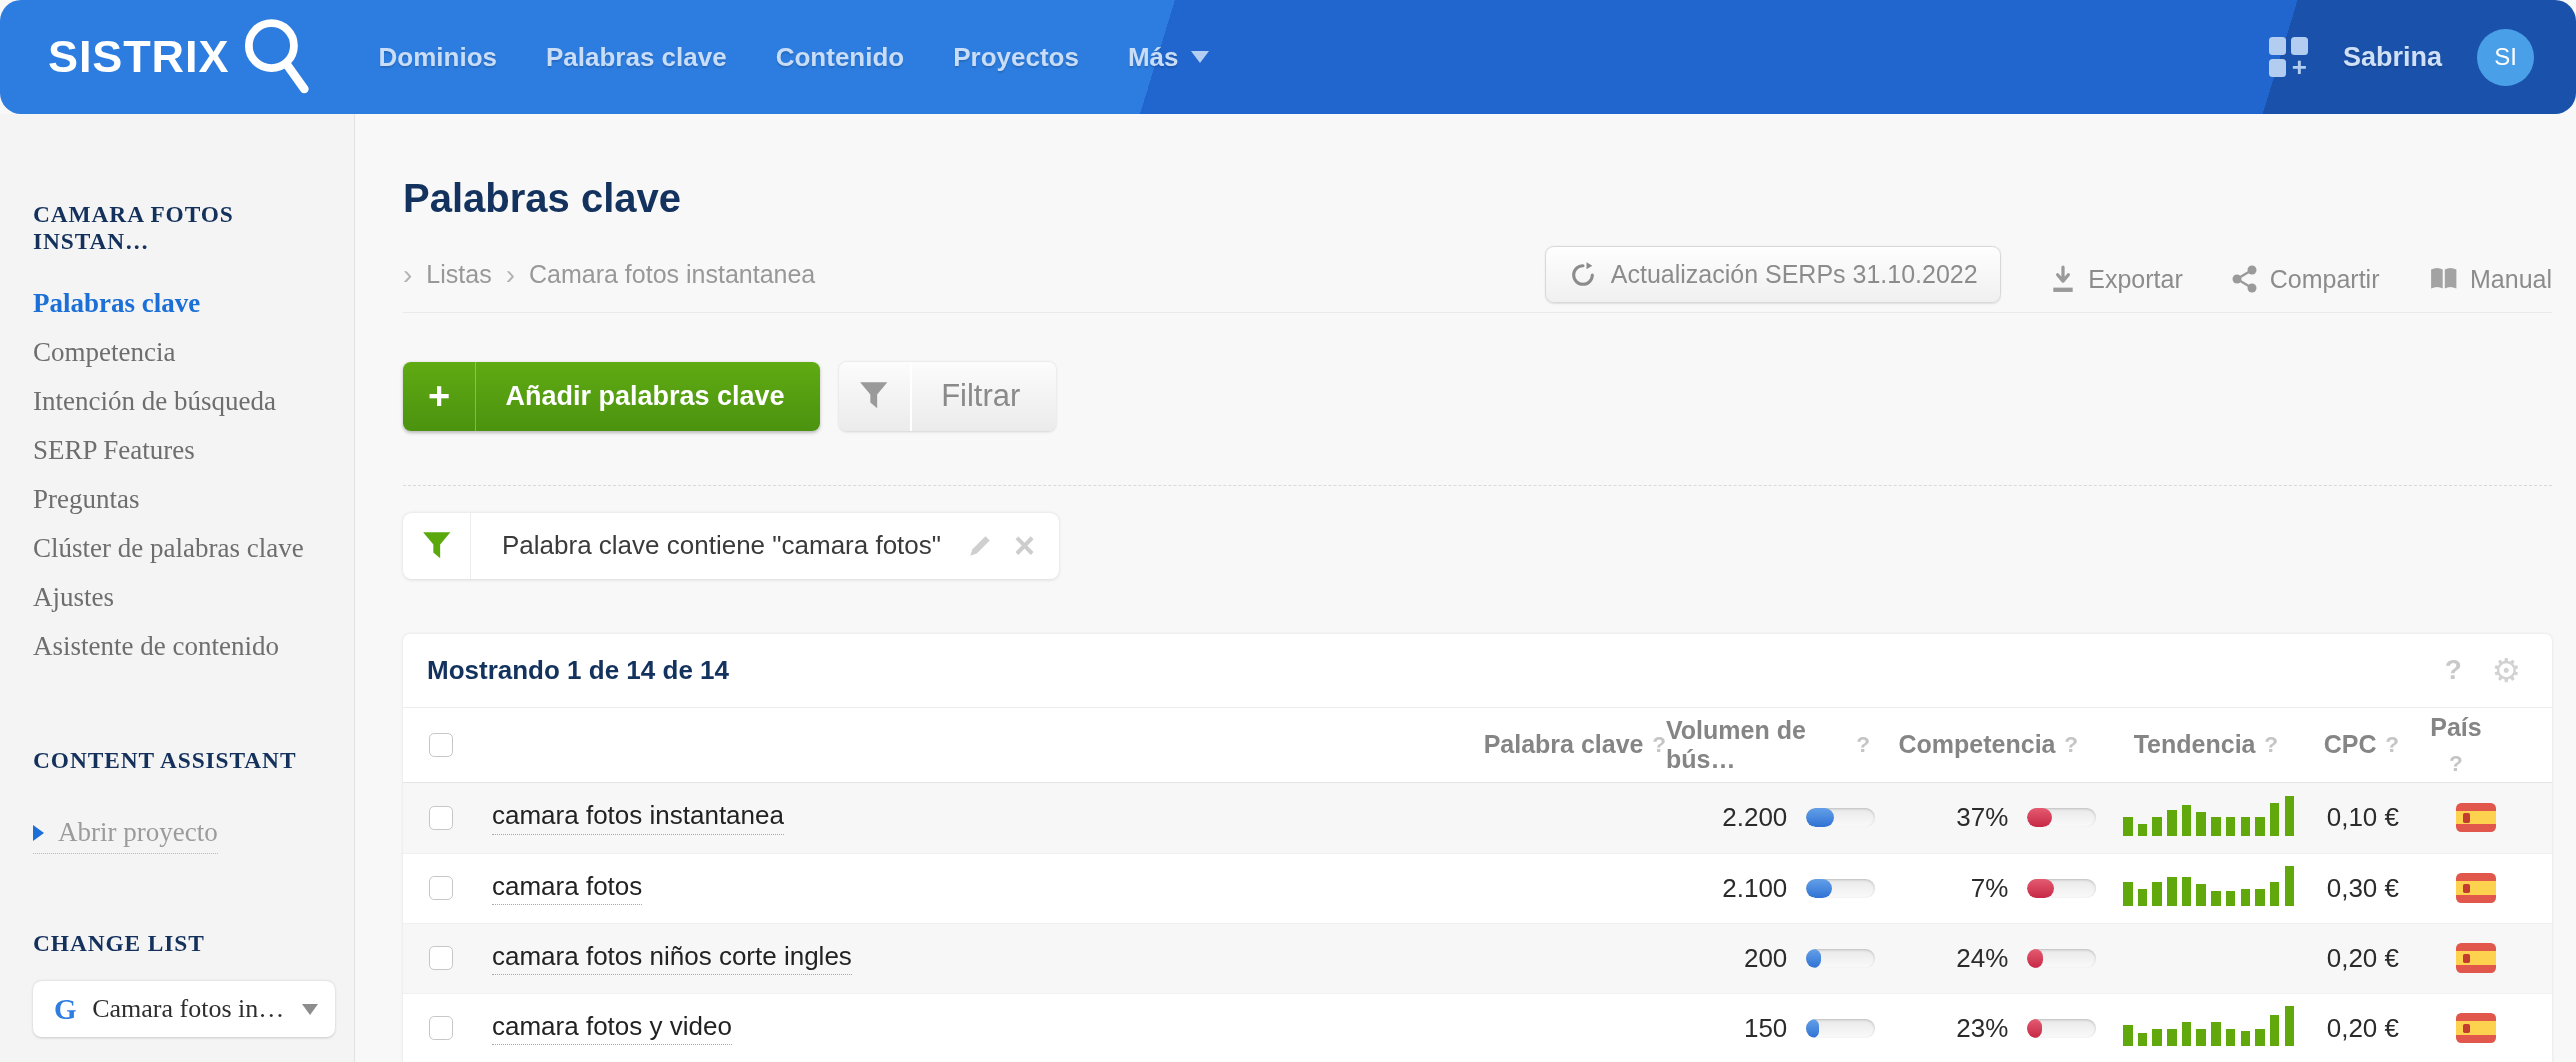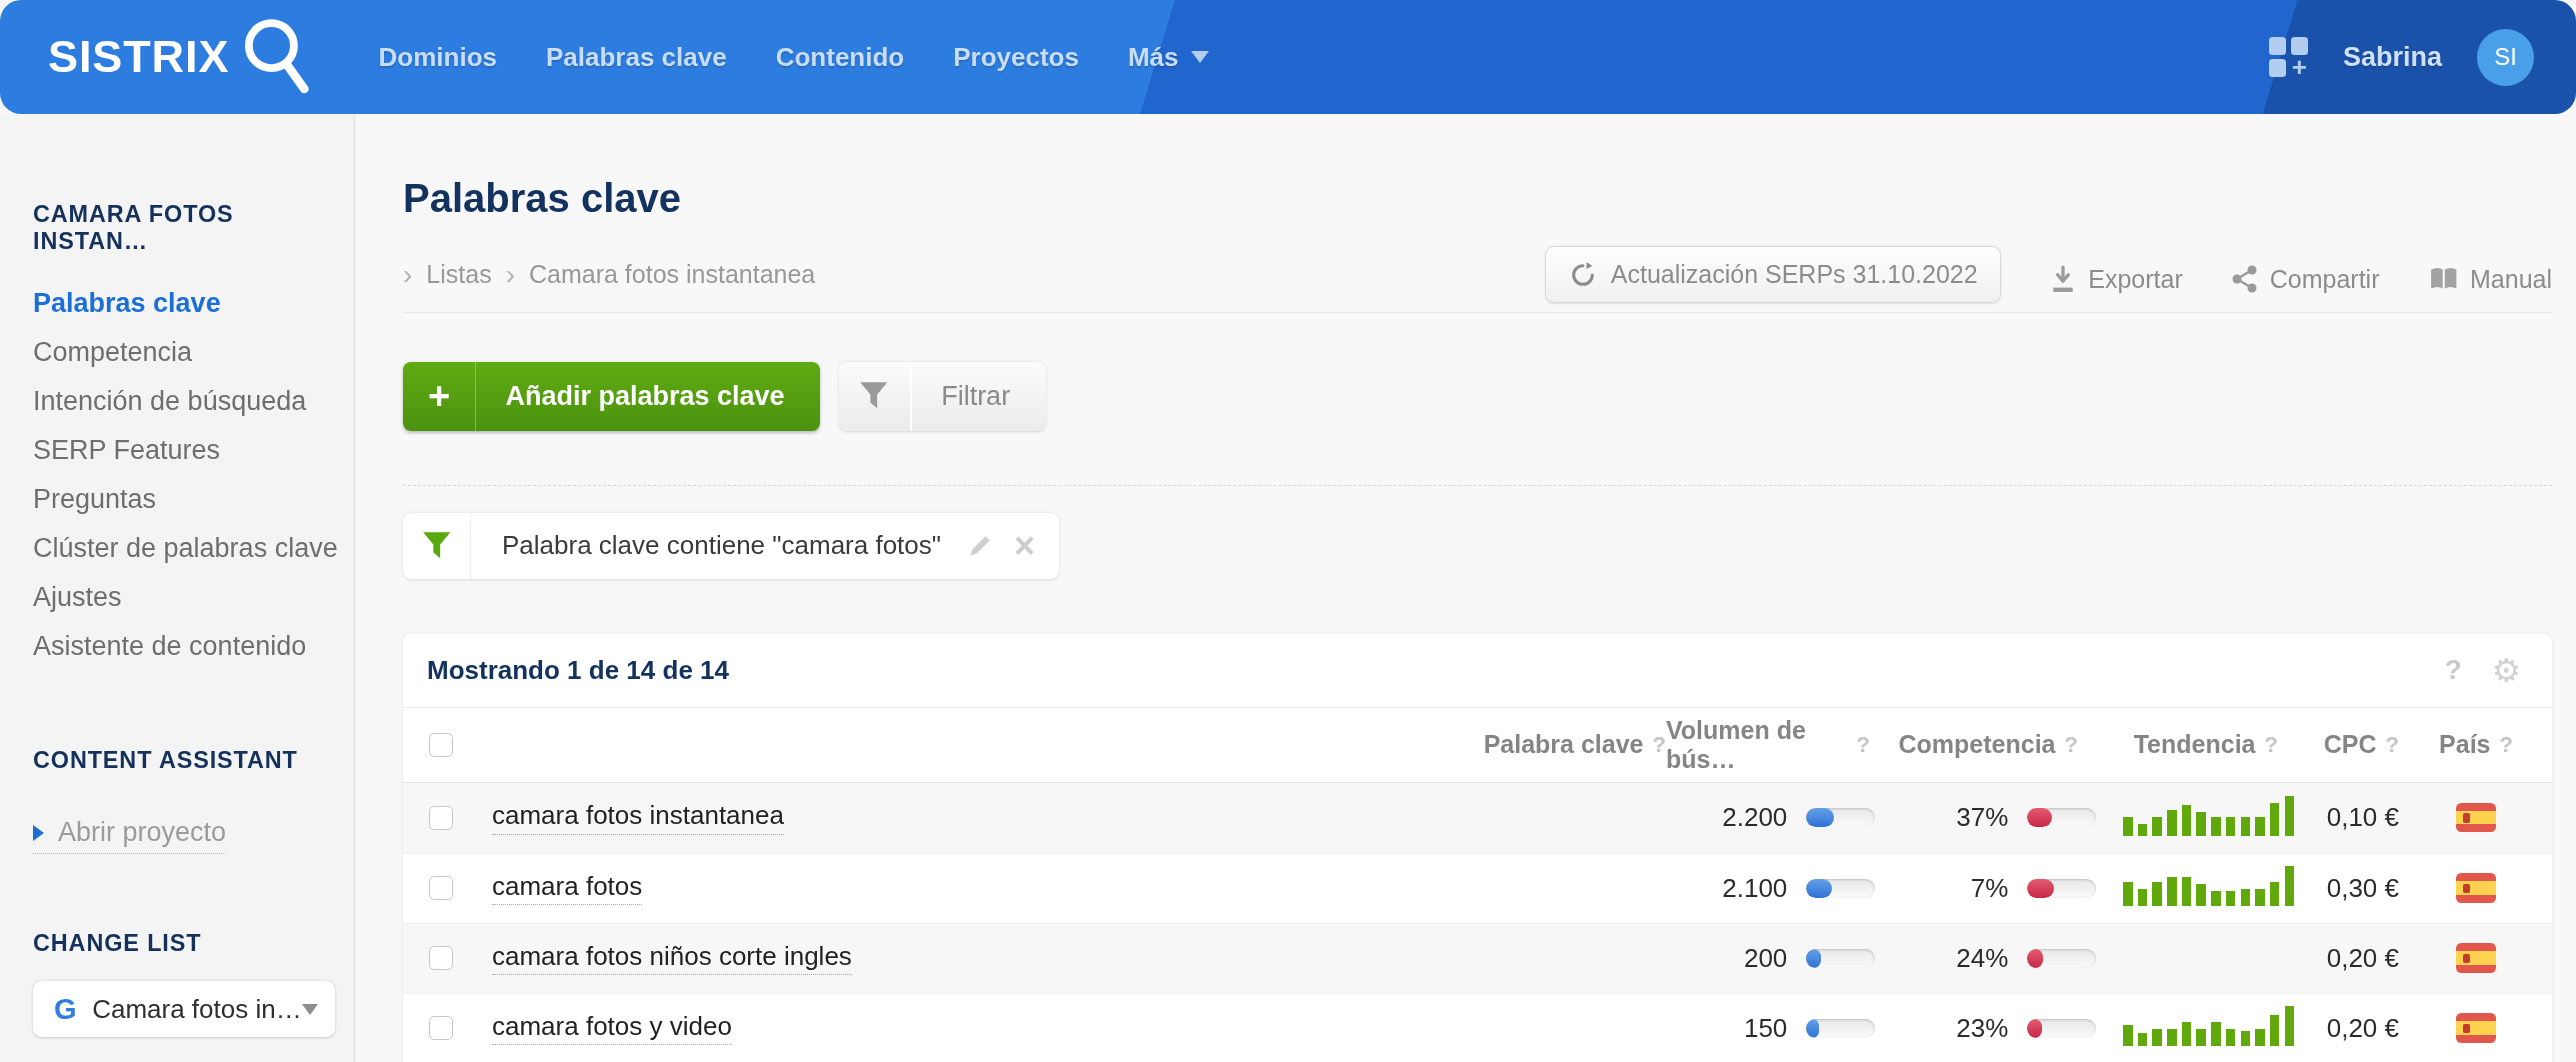--- a/index.html
+++ b/index.html
@@ -20,21 +20,21 @@
   .caret { width:0; height:0; border-left:9.5px solid transparent; border-right:9.5px solid transparent; border-top:12px solid #b3cef2; display:inline-block; }
   .nav-right { margin-left:auto; display:flex; align-items:center; gap:35px; }
   .apps-icon { display:grid; grid-template-columns:17.4px 17.4px; grid-template-rows:17.4px 17.4px; gap:4.3px; }
   .apps-icon span { background:#b3cdf0; border-radius:3.5px; }
   .apps-icon .plus { background:none; color:#b3cdf0; font-size:26px; font-weight:bold; line-height:17.4px; text-align:center; }
   .user-name { color:#cfe0f7; font-size:27px; font-weight:bold; text-shadow:0 1.7px 1.7px rgba(0,0,0,0.15); }
   .avatar { width:57px; height:57px; border-radius:50%; background:#49a0e8; color:#fff; font-size:24px; display:flex; align-items:center; justify-content:center; }
 
   
   .layout { display:flex; height:949px; }
-  .sidebar { width:355px; background:#f4f4f5; border-right:1.7px solid #e1e1e1; padding:87px 0 0 33px; flex-shrink:0; }
+  .sidebar { width:355px; background:#f4f4f5; border-right:1.7px solid #e1e1e1; padding:87px 0 0 33px; flex-shrink:0;font-family:Liberation Serif, serif; }
   .main { flex:1; padding:0 24px 0 48px; }
 
   
   .side-title { color:#14315c; font-size:23.4px; font-weight:bold; letter-spacing:0.9px; margin-bottom:24px; }
   .side-item { font-size:27px; color:#6e6e6e; line-height:49px; cursor:pointer; white-space:nowrap; }
   .side-item.active { color:#1b6fd6; font-weight:bold; }
   .side-block { margin-top:76px; }
   .open-project { display:inline-flex; align-items:center; gap:14px; margin-top:19px; padding-bottom:5.2px; border-bottom:1.7px dotted #b9b9b9; cursor:pointer; }
   .open-project .tri { width:0; height:0; border-top:8.7px solid transparent; border-bottom:8.7px solid transparent; border-left:11.3px solid #1b6fd6; }
   .open-project .lbl { font-size:27px; color:#9b9b9b; }
@@ -56,21 +56,21 @@
   .hr { border-top:1.7px solid #e9e9e9; margin-top:8.7px; }
   .hr-dashed { border-top:1.7px dashed #d9d9d9; margin-top:54px; }
 
   
   .toolbar { margin-top:49px; display:flex; gap:19px; height:69px; }
   .btn-add { display:flex; align-items:center; background:linear-gradient(#60aa13,#4b930f); border-radius:7.8px; box-shadow:0 1.7px 3.5px rgba(0,0,0,0.25); color:#fff; cursor:pointer; }
   .btn-add .plus-cell { width:73px; text-align:center; font-size:38px; font-weight:bold; line-height:69px; border-right:1.7px solid rgba(255,255,255,0.30); }
   .btn-add .lbl { padding:0 35px 0 29.5px; font-size:27px; font-weight:bold; }
   .btn-filter { display:flex; align-items:center; background:linear-gradient(#fcfcfc,#ebebeb); border-radius:7.8px; box-shadow:0 0.9px 2.6px rgba(0,0,0,0.15); cursor:pointer; }
   .btn-filter .icon-cell { width:73px; display:flex; align-items:center; justify-content:center; border-right:2.6px solid #fff; align-self:stretch; }
-  .btn-filter .lbl { padding:0 36px 0 29.5px; font-size:27px; color:#8a8a8a; }
+  .btn-filter .lbl { padding:0 36px 0 29.5px; font-size:31px; color:#8a8a8a; }
 
   
   .chip-row { margin-top:27px; }
   .chip { display:inline-flex; align-items:center; height:66px; background:#fff; border-radius:8.7px; box-shadow:0 0.9px 3.5px rgba(0,0,0,0.12); }
   .chip .icon-cell { width:68px; display:flex; align-items:center; justify-content:center; border-right:1.7px solid #ededed; align-self:stretch; }
   .chip .txt { padding:0 26px 0 31px; font-size:26px; color:#3a3a3a; }
   .chip .edit { margin-right:21px; cursor:pointer; display:flex; }
   .chip .close { margin-right:24px; color:#cdcdcd; font-size:36px; font-weight:bold; line-height:1; cursor:pointer; }
 
   
@@ -98,21 +98,21 @@
   .c-compbar { width:100px; padding-left:9.5px; }
   .c-trend { width:191px; padding-left:6px; display:flex; align-items:flex-end; gap:5.2px; padding-bottom:16.5px; }
   .c-cpc { width:91px; justify-content:flex-end; font-size:26px; color:#2b2b2b; }
   .c-pais { width:153px; justify-content:center; }
 
   .th-kw { flex:1; padding-left:7px; }
   .th-vol { width:247px; justify-content:flex-end; padding-right:43px; }
   .th-comp { width:204px; justify-content:flex-end; padding-right:39px; }
   .th-trend { width:191px; justify-content:flex-end; padding-right:30px; }
   .th-cpc { width:91px; justify-content:flex-end; }
-  .th-pais { width:153px; justify-content:flex-end; padding-right:39px; }
+  .th-pais { width:153px; justify-content:center; padding-right:39px;flex-direction:column; }
 
   .checkbox { width:24px; height:24px; border:1.7px solid #c6c6c6; border-radius:5.2px; background:#fff; display:inline-block; cursor:pointer; }
   .kw-link { font-size:26px; color:#222; border-bottom:1.7px dotted #a9a9a9; padding-bottom:2.6px; cursor:pointer; }
   .num { font-size:26px; color:#2b2b2b; }
   .minibar { width:69px; height:19px; border-radius:9.5px; background:linear-gradient(#e9e9e9,#fafafa); box-shadow:inset 0 0.9px 2.6px rgba(0,0,0,0.20); overflow:hidden; display:inline-block; }
   .minibar .fill { display:block; height:100%; border-radius:9.5px; }
   .minibar .fill.blue { background:linear-gradient(#63a0e8,#3072d4); }
   .minibar .fill.red { background:linear-gradient(#e45b70,#c62846); }
   .tbar { display:inline-block; width:9.5px; background:#61a80c; }
 

